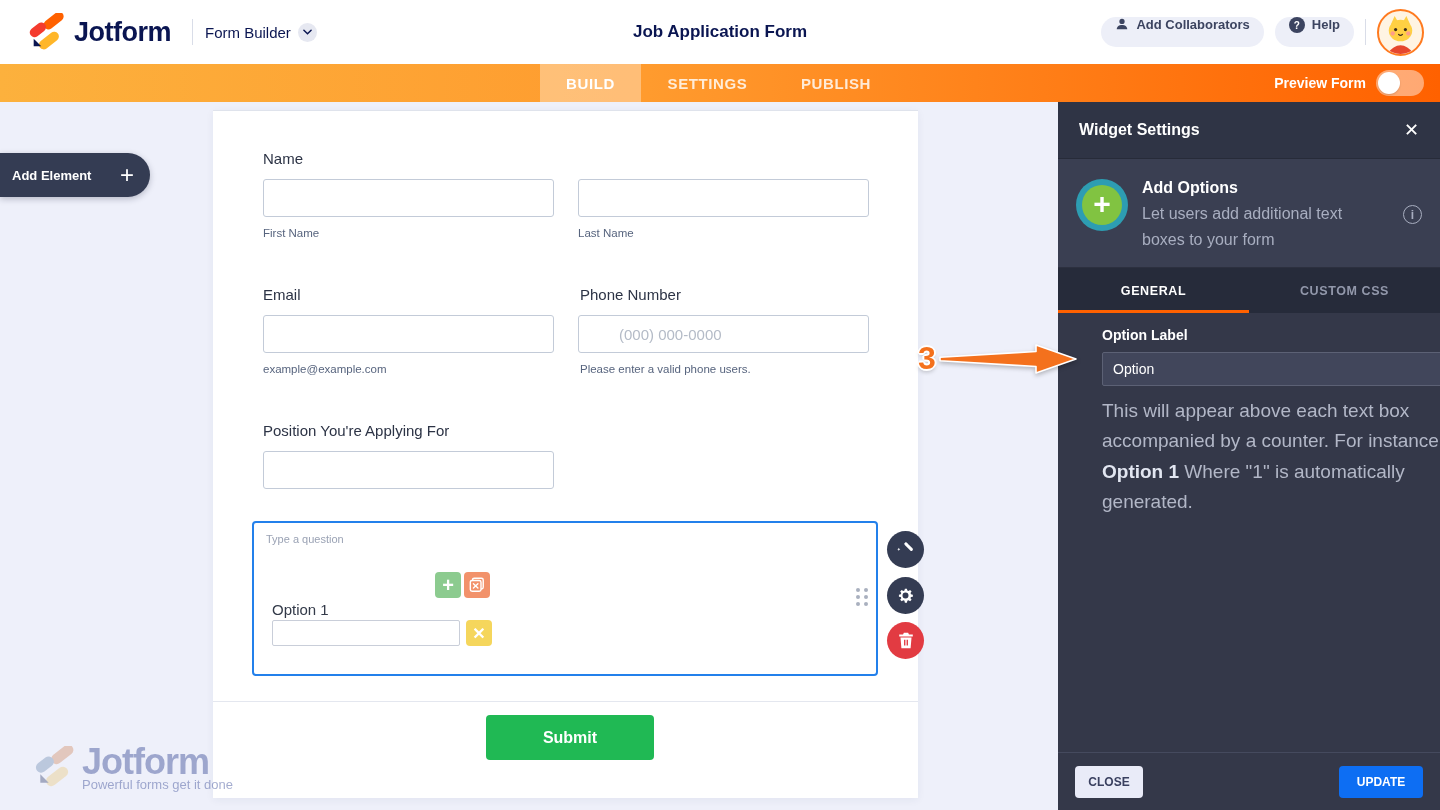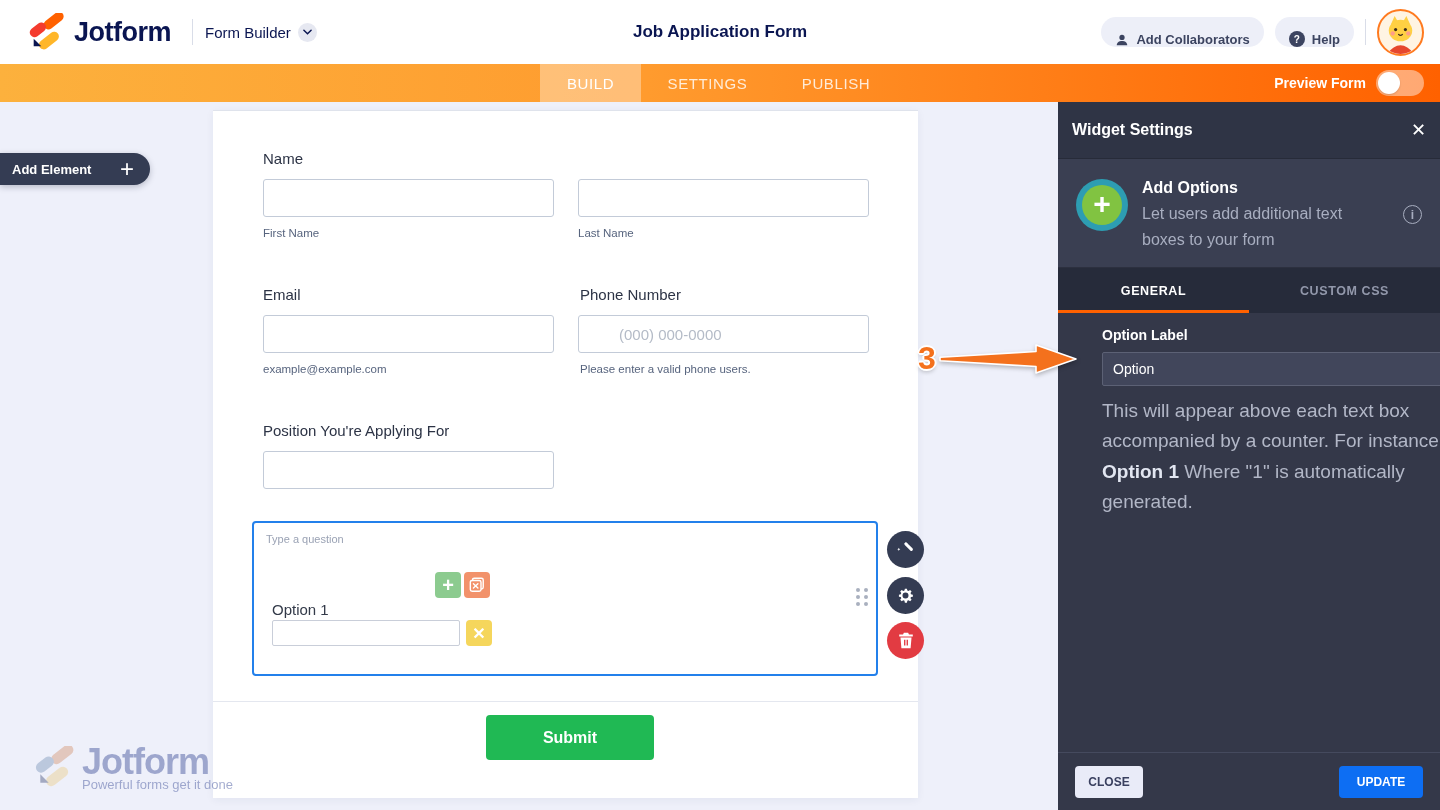--- a/index.html
+++ b/index.html
@@ -10,36 +10,36 @@
   
   .top-header { position:absolute; left:0; top:0; width:1440px; height:64px; background:#ffffff; z-index:5; }
   .logo-group { position:absolute; left:28px; top:13px; display:flex; align-items:center; gap:8px; }
   .logo-mark { width:38px; height:38px; position:relative; }
   .logo-word { font-size:27px; font-weight:800; color:#0a1551; letter-spacing:-0.5px; }
   .hdr-divider { position:absolute; width:1px; height:26px; background:#d9dde8; top:19px; }
   .product-label { position:absolute; left:205px; top:0; height:64px; display:flex; align-items:center; gap:7px; font-size:15px; color:#0a1551; font-weight:500; }
   .chev-badge { width:19px; height:19px; border-radius:50%; background:#e6e8f1; display:flex; align-items:center; justify-content:center; }
   .page-title { position:absolute; left:0; top:0; width:1440px; height:64px; display:flex; align-items:center; justify-content:center; font-size:17px; font-weight:700; color:#0a1551; pointer-events:none; }
   .hdr-right { position:absolute; right:16px; top:0; height:64px; display:flex; align-items:center; gap:11px; }
-  .pill-btn { height:30px; border-radius:15px; background:#edeff8; display:flex; align-items:flex-end; gap:7px; padding:0 14px; font-size:13px; font-weight:600; color:#3c4460; cursor:pointer; }
+  .pill-btn { height:30px; border-radius:15px; background:#edeff8; display:flex; align-items:flex-start; gap:7px; padding:0 14px; font-size:13px; font-weight:600; color:#3c4460; cursor:pointer; }
   .q-circle { width:16px; height:16px; border-radius:50%; background:#3c4460; color:#fff; font-size:10px; font-weight:700; display:flex; align-items:center; justify-content:center; }
   .avatar { width:47px; height:47px; border-radius:50%; border:2px solid #ff7a1f; background:#fff4e3; position:relative; overflow:hidden; cursor:pointer; }
 
   
   .nav-bar { position:absolute; left:0; top:64px; width:1440px; height:38px; background:linear-gradient(90deg,#fcb13d 0%,#ff9b2e 45%,#ff6100 100%); z-index:5; }
   .nav-tabs { position:absolute; left:540px; top:0; height:38px; display:flex; }
-  .nav-tab { height:38px; display:flex; align-items:center; justify-content:center; font-size:15px; font-weight:400; letter-spacing:0.6px; color:rgba(255,255,255,0.82); cursor:pointer; }
+  .nav-tab { height:38px; display:flex; align-items:center; justify-content:center; font-size:15px; font-weight:700; letter-spacing:0.6px; color:rgba(255,255,255,0.82); cursor:pointer; }
   .nav-tab.active { background:rgba(255,255,255,0.35); color:#ffffff; }
   .preview-group { position:absolute; right:16px; top:0; height:38px; display:flex; align-items:center; gap:10px; }
   .preview-label { color:#ffffff; font-size:14px; font-weight:700; }
   .toggle { width:48px; height:26px; border-radius:13px; background:rgba(255,255,255,0.45); position:relative; cursor:pointer; }
   .toggle .knob { position:absolute; left:2px; top:2px; width:22px; height:22px; border-radius:50%; background:#ffffff; box-shadow:0 1px 2px rgba(0,0,0,0.15); }
 
   
-  .add-element { position:absolute; left:0; top:153px; width:150px; height:32px; background:#343c53; border-radius:0 24px 24px 0; display:flex; align-items:center; color:#fff; z-index:4; cursor:pointer; box-shadow:0 2px 6px rgba(20,25,50,0.25); }
+  .add-element { position:absolute; left:0; top:153px; width:150px; height:44px; background:#343c53; border-radius:0 24px 24px 0; display:flex; align-items:center; color:#fff; z-index:4; cursor:pointer; box-shadow:0 2px 6px rgba(20,25,50,0.25); }
   .add-element .lbl { font-size:13px; font-weight:700; margin-left:12px; }
   .add-element .plus { margin-left:auto; margin-right:16px; font-size:24px; font-weight:400; line-height:1; }
 
   
   .form-card { position:absolute; left:213px; top:110px; width:705px; height:688px; background:#ffffff; border-top:1px solid #dfe3ec; box-shadow:0 2px 8px rgba(40,50,90,0.06); }
   .f-label { position:absolute; font-size:15px; font-weight:500; color:#2c3345; cursor:pointer; }
   .f-input { position:absolute; height:38px; width:291px; border:1px solid #c3cbd8; border-radius:3px; background:#fff; font-size:15px; padding:0 10px; color:#2c3345; font-family:"Liberation Sans",sans-serif; }
   .f-input::placeholder { color:#b4bbc7; }
   .f-sub { position:absolute; font-size:11.5px; color:#57647e; }
 
@@ -63,21 +63,21 @@
   .submit-btn { position:absolute; left:273px; top:604px; width:168px; height:45px; background:#20b954; border:none; border-radius:4px; color:#fff; font-size:16px; font-weight:700; cursor:pointer; font-family:"Liberation Sans",sans-serif; }
 
   
   .watermark { position:absolute; left:34px; top:744px; opacity:0.55; display:flex; align-items:flex-start; gap:6px; }
   .wm-mark { width:42px; height:42px; position:relative; filter:saturate(0.55) brightness(1.05); margin-top:2px; }
   .wm-word { font-size:36px; font-weight:800; color:#5b6aa9; letter-spacing:-1px; line-height:1; }
   .wm-tag { font-size:13px; color:#5b6aa9; margin-top:-3px; text-align:center; }
 
   
   .panel { position:absolute; left:1058px; top:102px; width:382px; height:708px; background:#343849; color:#fff; z-index:5; }
-  .panel-header { position:absolute; left:0; top:0; width:100%; height:57px; background:#2f3445; border-bottom:1px solid #272b39; display:flex; align-items:center; padding:0 14px; }
+  .panel-header { position:absolute; left:0; top:0; width:100%; height:57px; background:#2f3445; border-bottom:1px solid #272b39; display:flex; align-items:center; padding:0 21px; }
   .panel-title { font-size:16px; font-weight:700; }
   .panel-close { margin-left:auto; font-size:18px; color:#ffffff; cursor:pointer; line-height:1; }
   .panel-info { position:absolute; left:0; top:57px; width:100%; height:109px; background:#3a3f52; border-bottom:1px solid #2c303f; padding:20px 18px 0 18px; display:flex; }
   .winfo-icon { width:52px; height:52px; border-radius:50%; background:#2d9db2; display:flex; align-items:center; justify-content:center; flex:none; }
   .winfo-icon .inner { width:40px; height:40px; border-radius:50%; background:#81c341; display:flex; align-items:center; justify-content:center; color:#fff; font-size:30px; font-weight:700; line-height:1; padding-bottom:3px; }
   .winfo-text { margin-left:14px; width:242px; }
   .winfo-name { font-size:16px; font-weight:600; color:#ffffff; }
   .winfo-desc { font-size:16px; color:#a8aec0; line-height:1.6; margin-top:4px; }
   .winfo-i { margin-left:auto; margin-top:26px; width:19px; height:19px; border-radius:50%; border:1.5px solid #a8aec0; color:#a8aec0; font-size:12px; font-weight:700; display:flex; align-items:center; justify-content:center; cursor:pointer; flex:none; font-style:normal; }
   .panel-tabs { position:absolute; left:0; top:166px; width:100%; height:45px; background:#262b3a; display:flex; }

